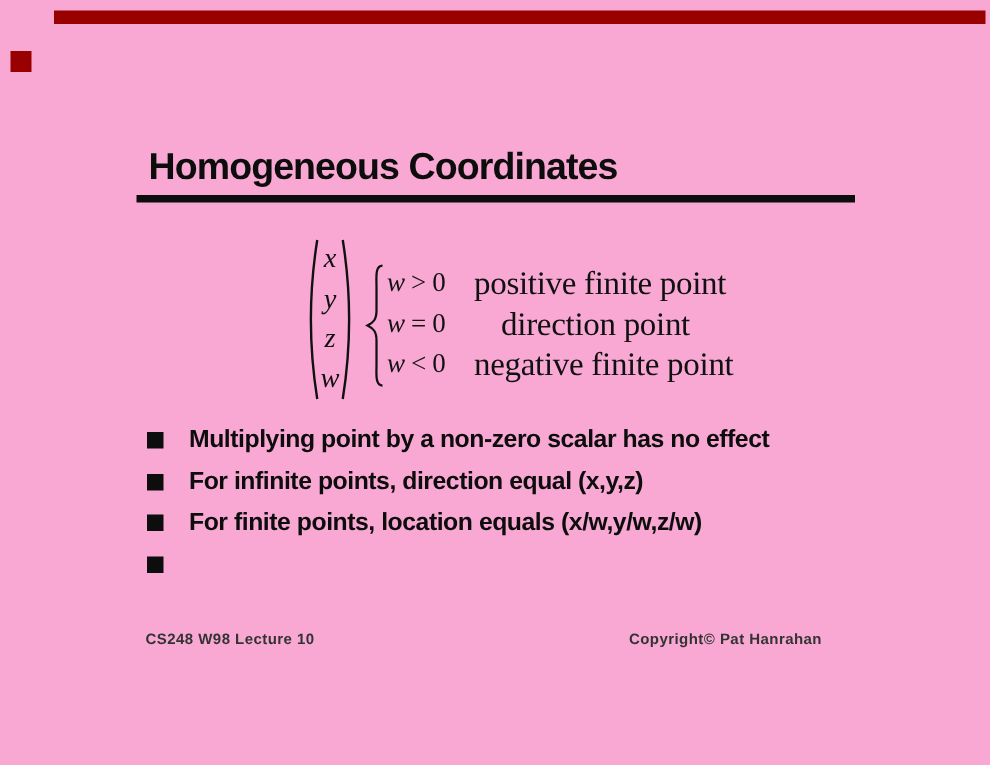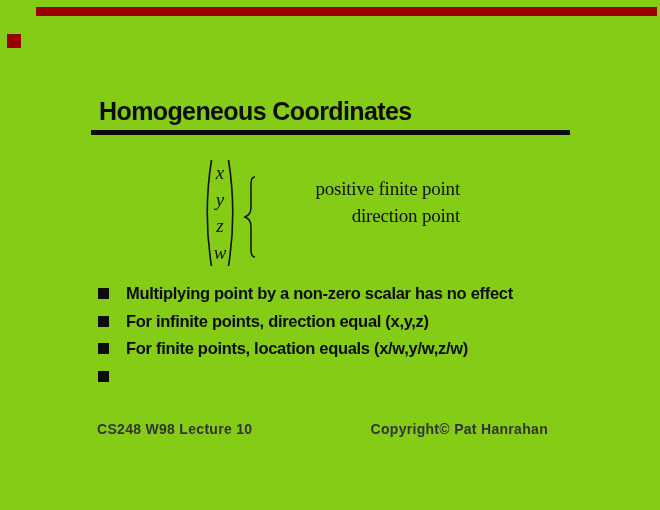--- a/index.html
+++ b/index.html
@@ -1,20 +1,20 @@
 <!DOCTYPE html>
 <html><head>
 <meta charset="utf-8">
 <style>
   html, body { margin: 0; padding: 0; background: #ffffff; }
   .slide {
     position: relative;
     width: 660px;
     height: 510px;
-    background: #84cc16;
+    background: #f9a8d4;
     overflow: hidden;
     font-family: "Liberation Sans", sans-serif;
     color: #111;
   }
 
   
   .accent-bar {
     position: absolute;
     left: 36px; top: 7px;
     width: 621px; height: 9px;
@@ -67,21 +67,21 @@
     width: 202px;
     font-family: "Liberation Serif", serif;
   }
   .case-row { display: flex; height: 27px; line-height: 27px; }
   .case-cond { width: 58px; font-size: 18px; white-space: nowrap; flex: none; }
   .case-cond .var { font-style: italic; }
   .case-cond .op { margin: 0 4px; }
   .case-desc {
     flex: 1;
     text-align: right;
-    font-size: 19px;
+    font-size: 22px;
     letter-spacing: -0.2px;
     white-space: nowrap;
   }
 
   
   .bullets { position: absolute; left: 98px; top: 280px; }
   .bullet-item { display: flex; align-items: center; height: 27.5px; }
   .bullet-marker {
     width: 11px; height: 11px;
     background: #0d0d0d;
@@ -93,21 +93,21 @@
     font-size: 16.5px;
     letter-spacing: -0.3px;
     white-space: nowrap;
     color: #0d0d0d;
   }
 
   
   .footer-left, .footer-right {
     position: absolute;
     top: 421px;
-    font-size: 14px;
+    font-size: 10px;
     font-weight: bold;
     letter-spacing: 0.3px;
     color: #333;
     white-space: nowrap;
   }
   .footer-left { left: 97px; }
   .footer-right { right: 112px; }
 </style>
 </head>
 <body>
@@ -138,26 +138,36 @@
   </span>
 
   <span class="cases-brace">
     <svg width="14" height="82" viewBox="0 0 14 82">
       <path d="M12 1 C7 1 8 9 8 15 L8 31 C8 37 6 39 2 41 C6 43 8 45 8 51 L8 67 C8 73 7 81 12 81" fill="none" stroke="#111" stroke-width="1.5"></path>
     </svg>
   </span>
 
   <div class="cases">
     <div class="case-row">
+      <span class="case-cond">
+        <span class="var">w</span><span class="op">&gt;</span><span>0</span>
+      </span>
       <span class="case-desc">positive finite point</span>
     </div>
     <div class="case-row">
+      <span class="case-cond">
+        <span class="var">w</span><span class="op">=</span><span>0</span>
+      </span>
       <span class="case-desc">direction point</span>
     </div>
     <div class="case-row">
+      <span class="case-cond">
+        <span class="var">w</span><span class="op">&lt;</span><span>0</span>
+      </span>
+      <span class="case-desc">negative finite point</span>
     </div>
   </div>
 
   <div class="bullets">
     <div class="bullet-item">
       <span class="bullet-marker"></span>
       <span class="bullet-text">Multiplying point by a non-zero scalar has no effect</span>
     </div>
     <div class="bullet-item">
       <span class="bullet-marker"></span>

